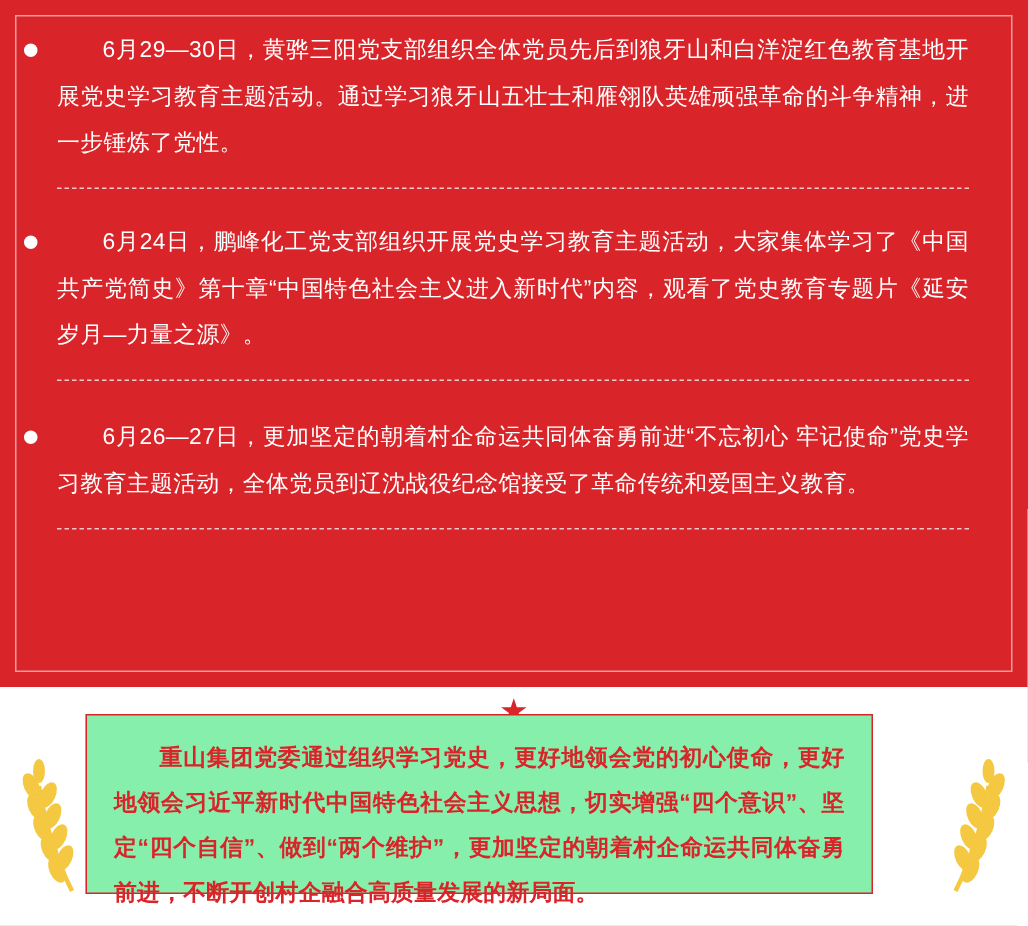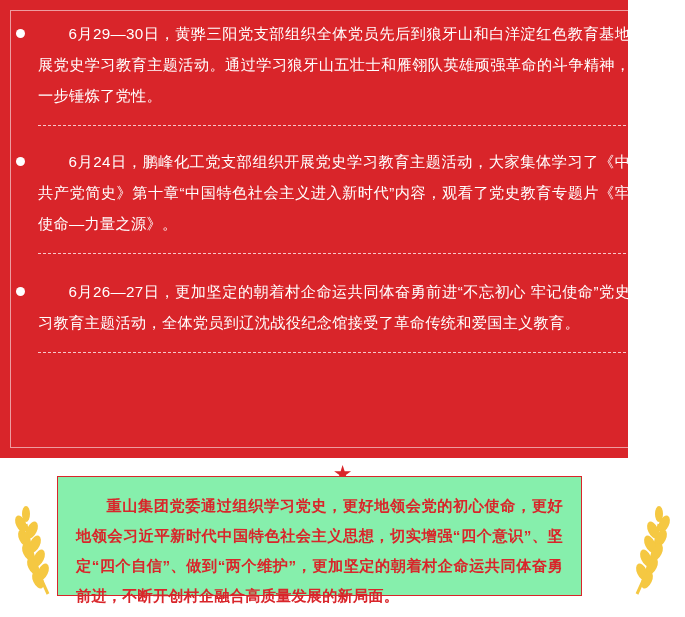--- a/index.html
+++ b/index.html
@@ -18,21 +18,21 @@
     width: 685px;
     height: 617px;
     background: #ffffff;
   }
 
   
   .red-panel {
     position: absolute;
     left: 0;
     top: 0;
-    width: 628px;
+    width: 685px;
     height: 458px;
     background: #d9252a;
   }
   .red-panel-inner {
     position: absolute;
     left: 10px;
     top: 10px;
     width: 665px;
     height: 438px;
     border: 1px solid rgba(255,255,255,0.55);
@@ -144,21 +144,21 @@
       <div class="entry">
         <span class="bullet"></span>
         <div class="entry-text">6月29—30日，黄骅三阳党支部组织全体党员先后到狼牙山和白洋淀红色教育基地开展党史学习教育主题活动。通过学习狼牙山五壮士和雁翎队英雄顽强革命的斗争精神，进一步锤炼了党性。</div>
         <div class="divider"></div>
       </div>
 
       <div class="entry-gap-1"></div>
 
       <div class="entry">
         <span class="bullet"></span>
-        <div class="entry-text">6月24日，鹏峰化工党支部组织开展党史学习教育主题活动，大家集体学习了《中国共产党简史》第十章“中国特色社会主义进入新时代”内容，观看了党史教育专题片《牢记使命—力量之源》。</div>
+        <div class="entry-text">6月24日，鹏峰化工党支部组织开展党史学习教育主题活动，大家集体学习了《中国共产党简史》第十章“中国特色社会主义进入新时代”内容，观看了党史教育专题片《延安岁月—力量之源》。</div>
         <div class="divider"></div>
       </div>
 
       <div class="entry-gap-2"></div>
 
       <div class="entry">
         <span class="bullet"></span>
         <div class="entry-text">6月26—27日，更加坚定的朝着村企命运共同体奋勇前进“不忘初心 牢记使命”党史学习教育主题活动，全体党员到辽沈战役纪念馆接受了革命传统和爱国主义教育。</div>
         <div class="divider"></div>
       </div>

